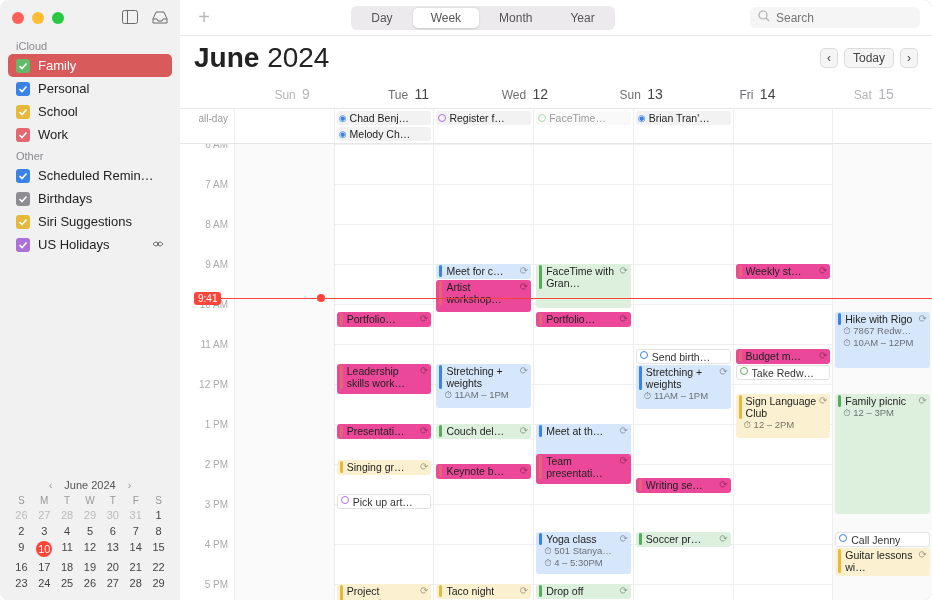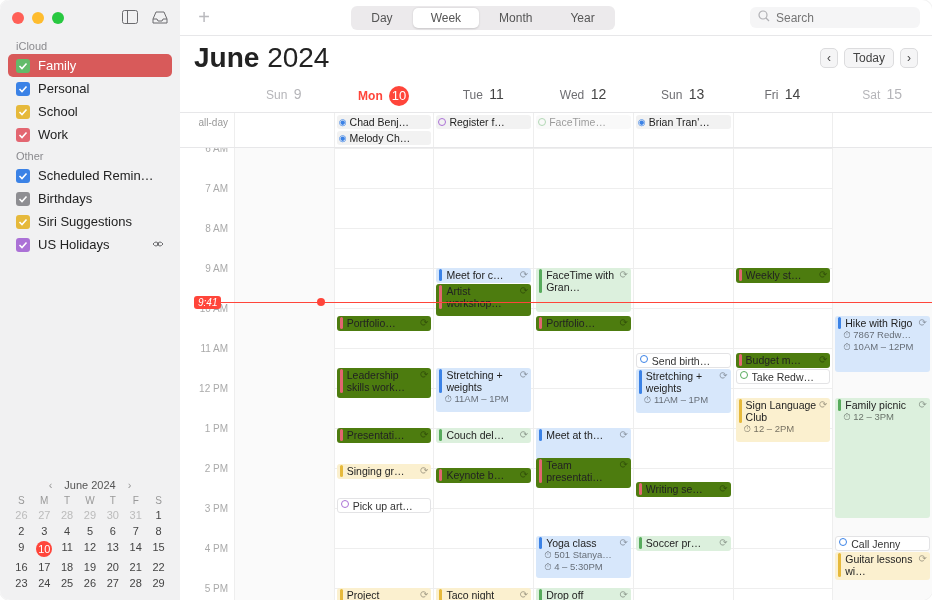--- a/index.html
+++ b/index.html
@@ -65,32 +65,32 @@
   
   .scroll { flex: 1; overflow: hidden; position: relative; }
   .grid { display: flex; height: 100%; position: relative; }
   .hours { width: 54px; flex-shrink: 0; position: relative; }
   .hour-lbl { position: absolute; right: 6px; font-size: 10px; color: #aaa; transform: translateY(-50%); }
   .cols { flex: 1; display: grid; grid-template-columns: repeat(7, 1fr); position: relative; }
   .col { border-left: 1px solid #eee; position: relative; }
   .col.weekend { background: #fafafa; }
   .hline { position: absolute; left: 0; right: 0; border-top: 1px solid #eee; }
   .nowline { position: absolute; left: 0; right: 0; display: flex; align-items: center; }
-  .nowlbl { font-size: 10px; color: #fff; background: #ff453a; border-radius: 3px; padding: 1px 4px; margin-left: 14px; font-style: italic; }
+  .nowlbl { font-size: 10px; color: #fff; background: #ff453a; border-radius: 3px; padding: 1px 4px; margin-left: 14px; }
   .nowbar { flex: 1; height: 1px; background: #ff453a; position: relative; }
   .nowdot { width: 8px; height: 8px; border-radius: 50%; background: #ff453a; position: absolute; top: -4px; }
   
   .ev { position: absolute; left: 2px; right: 2px; border-radius: 3px; font-size: 10.5px; padding: 1px 3px; overflow: hidden; line-height: 12px; display: flex; flex-direction: column; }
   .ev .r1 { display: flex; align-items: flex-start; gap: 2px; }
   .ev .bar { width: 3px; align-self: stretch; border-radius: 2px; margin-right: 2px; }
   .ev .t { flex: 1; overflow: hidden; font-weight: 500; }
   .ev .rp { color: rgba(0,0,0,.35); font-size: 10px; }
   .ev .sub { font-size: 9.5px; color: rgba(0,0,0,.55); overflow: hidden; white-space: nowrap; text-overflow: ellipsis; padding-left: 5px; }
   .ev .sub2 { font-size: 9.5px; color: rgba(0,0,0,.55); padding-left: 5px; }
-  .cR { background: #4d7c0f; } .cR .bar, .bR { background: #e36671; }
+  .cR { background: #ec4899; } .cR .bar, .bR { background: #e36671; }
   .cB { background: #d7e7fb; } .cB .bar, .bB { background: #3b82e6; } .oB { color: #3b82e6; }
   .cG { background: #dcf0dd; } .cG .bar, .bG { background: #57ab5c; } .oG { color: #57ab5c; }
   .cY { background: #fbf0cf; } .cY .bar, .bY { background: #e6b93b; } .oP { color: #ab71d6; }
   .cW { background: #fff; border: 1px solid #e3e3e5; } .cW .t { color: #333; }
   .cW .circ { display: inline-block; width: 8px; height: 8px; border-radius: 50%; border: 1.5px solid; margin-right: 2px; vertical-align: middle; }
 </style>
 </head>
 <body>
 
 <div class="window">
@@ -261,21 +261,20 @@
       <h1><b>June</b> <span>2024</span></h1>
       <div class="nav">
         <button class="arrow">‹</button>
         <button>Today</button>
         <button class="arrow">›</button>
       </div>
     </div>
     <div class="dayhead" id="dayhead">
       <div class="gutter"></div>
     <div class="daycol-h weekend"><span class="abbr">Sun</span> <span class="num">9</span></div>
-        <div class="daycol-h today"><span class="abbr">Mon</span> <span class="num">10</span></div>
         <div class="daycol-h"><span class="abbr">Tue</span> <span class="num">11</span></div>
         <div class="daycol-h"><span class="abbr">Wed</span> <span class="num">12</span></div>
         <div class="daycol-h"><span class="abbr">Sun</span> <span class="num">13</span></div>
         <div class="daycol-h"><span class="abbr">Fri</span> <span class="num">14</span></div>
         <div class="daycol-h weekend"><span class="abbr">Sat</span> <span class="num">15</span></div>
       </div>
     <div class="allday">
       <div class="ad-label">all-day</div>
       <div class="ad-cols" id="ad-cols">
           <div class="ad-cell"></div>

